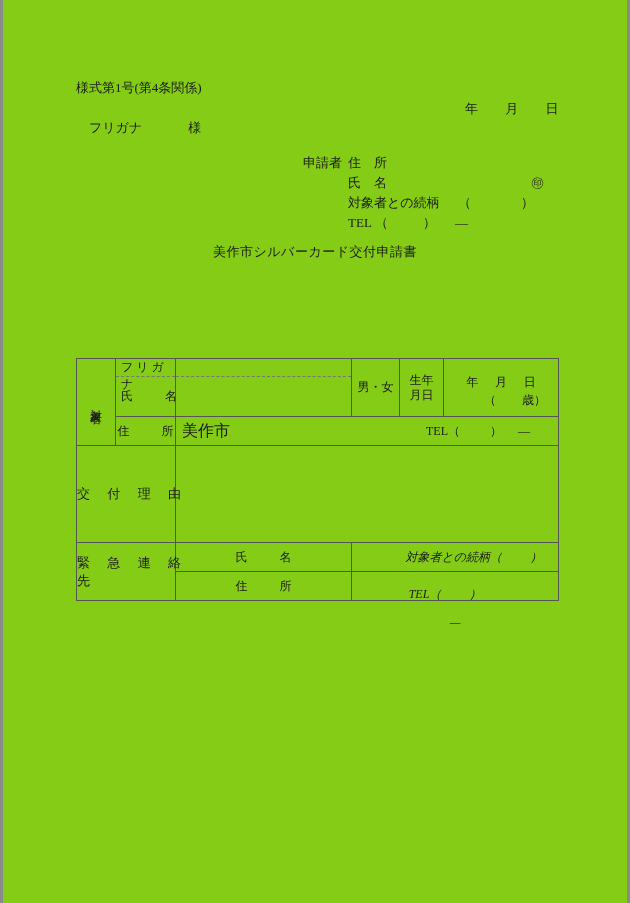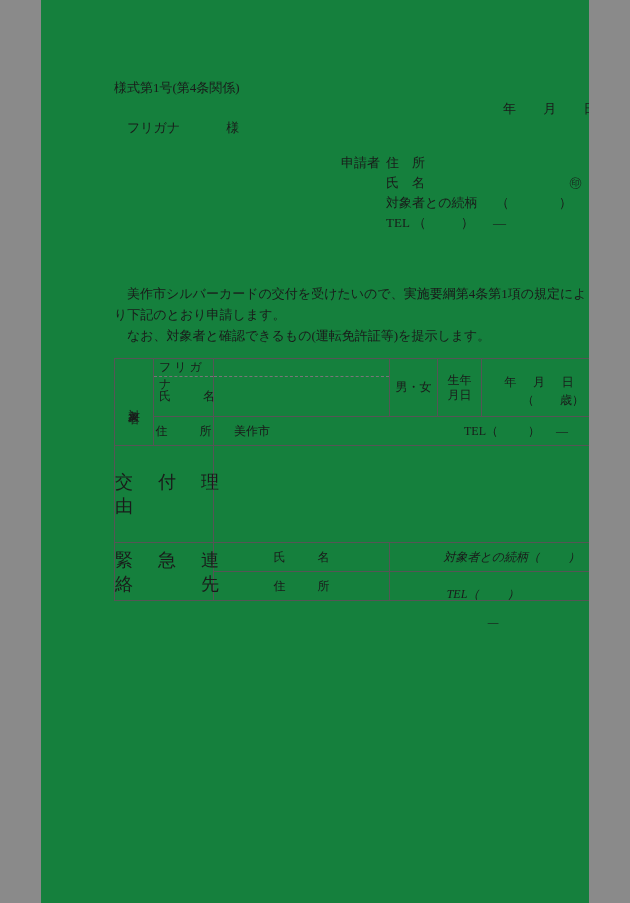--- a/index.html
+++ b/index.html
@@ -2,23 +2,23 @@
 <html><head>
 <meta charset="utf-8">
 <style>
   html, body {
     margin: 0;
     padding: 0;
     background: #8a8a8a;
   }
   .page {
     position: relative;
-    width: 548px;
+    width: 624px;
     height: 903px;
-    background: #15803d;
+    background: #84cc16;
     margin: 0 auto;
     overflow: hidden;
     font-family: "Liberation Serif", "DejaVu Serif", serif;
     color: #1a1a1a;
     -webkit-font-smoothing: antialiased;
   }
 
   
   .abs { position: absolute; white-space: nowrap; }
   .fs13 { font-size: 13px; }
@@ -133,21 +133,21 @@
     width: 56px;
     text-align: justify;
     text-align-last: justify;
     font-size: 12px;
   }
   .spread-wide {
     display: inline-block;
     width: 104px;
     text-align: justify;
     text-align-last: justify;
-    font-size: 18px;
+    font-size: 13px;
     font-family: Liberation Serif, serif;
   }
 
   .two-line { line-height: 15px; font-size: 12px; }
 
   
   .dob-cell { position: relative; height: 56px; }
   .dob-line1 {
     position: absolute;
     left: 0; right: 0;
@@ -166,21 +166,21 @@
   }
   .dob-line2 .age-open { margin-right: 26px; }
 
   
   .addr-inner {
     position: relative;
     height: 28px;
     line-height: 28px;
     text-align: left;
   }
-  .addr-city { position: absolute; left: 20px; top: 0; font-size: 12px; }
+  .addr-city { position: absolute; left: 6px; top: 0; font-size: 16px; }
   .addr-tel { position: absolute; left: 250px; top: 0; font-size: 12px; text-align: center; }
   .addr-tel .p-open { margin-right: 30px; }
   .addr-tel .p-close { margin-right: 16px; }
 
   
   .reason-label-cell { height: 96px; }
   .reason-blank { height: 96px; }
 
   
   .emg-inner {
@@ -242,25 +242,22 @@
     </div>
 
     <div class="app-row">
       <span class="app-field">TEL</span>
       <span class="tel-paren-open">（</span>
       <span class="tel-paren-close">）</span>
       <span class="tel-dash">—</span>
     </div>
   </div>
 
-
-  <div id="body-text">
-    <p>美作市シルバーカードの交付を受けたいので、実施要綱第4条第1項の規定により下記のとおり申請します。</p>
-    <p>なお、対象者と確認できるもの(運転免許証等)を提示します。</p>
-  </div>
+  <div class="abs" id="doc-title" style="white-space:nowrap;">美作市シルバーカード交付申請書</div>
+
 
   <table id="form-table">
     <colgroup>
       <col style="width:39px">
       <col style="width:60px">
       <col style="width:176px">
       <col style="width:48px">
       <col style="width:44px">
       <col style="width:115px">
     </colgroup>

